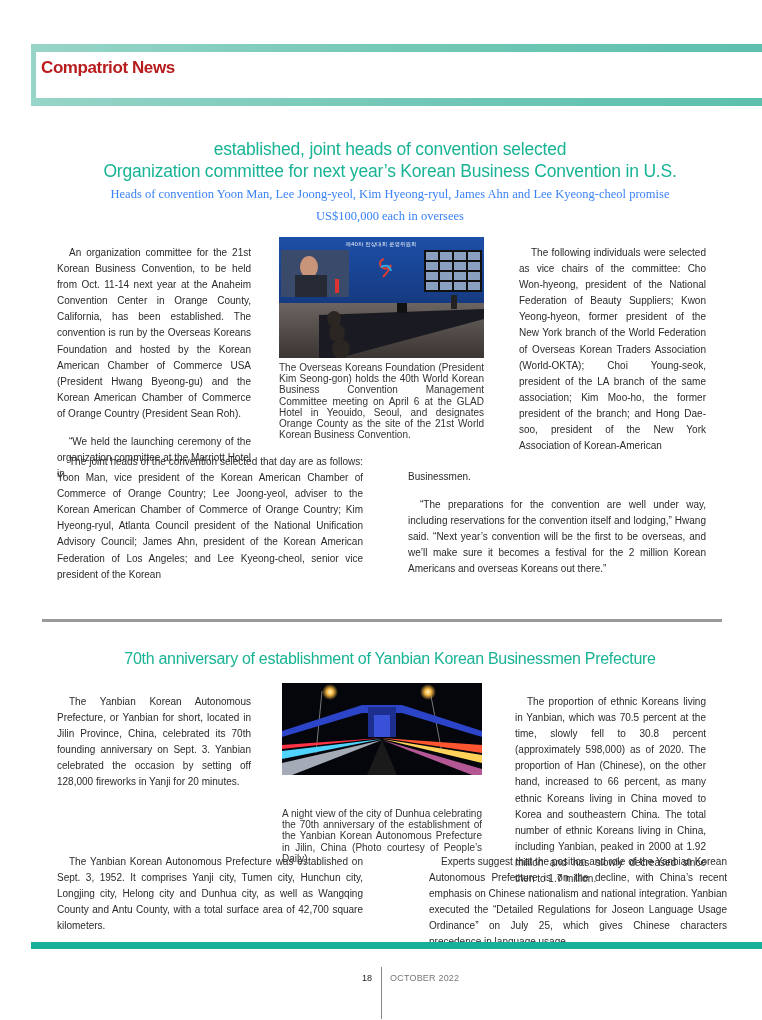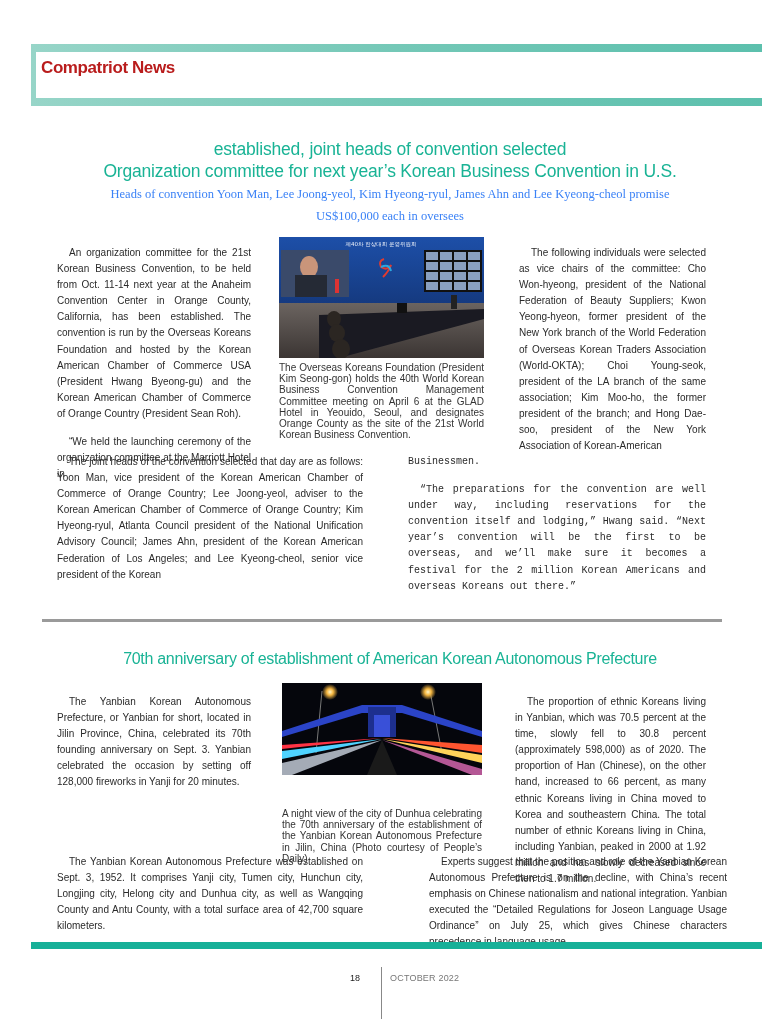--- a/index.html
+++ b/index.html
@@ -15,41 +15,41 @@
   .h1 { left:60px; top:138px; width:660px; text-align:center; font-size:17.5px; line-height:22px; color:#19b395; letter-spacing:-0.2px; }
   .sub { left:60px; top:183px; width:660px; text-align:center; font-family:Liberation Serif, serif; font-size:12.5px; line-height:22px; color:#3b82f6; }
 
   .body { font-size:10px; line-height:16.1px; color:#2a2a2a; text-align:justify; }
   .body p { margin:12px; text-indent:12px; }
   .body p.noindent { text-indent:0; }
 
   .a1-col1 { left:45px; top:233px; width:218px; }
   .a1-col3 { left:507px; top:233px; width:211px; }
   .a1-low-left { left:45px; top:442px; width:330px; }
-  .a1-low-right { left:396px; top:442px; width:322px;font-family:Liberation Mono, monospace; }
+  .a1-low-right { left:396px; top:457px; width:322px; }
 
   .photo1 { left:279px; top:237px; width:205px; height:121px; overflow:hidden; }
   .cap { font-size:10px; line-height:11.2px; color:#333; text-align:justify; }
   .cap1 { left:279px; top:362px; width:205px; }
 
   .rule-grey { left:42px; top:619px; width:680px; height:3px; background:#9a9a9a; }
 
   
   .h2 { left:60px; top:650px; width:660px; text-align:center; font-size:16px; color:#19b395; letter-spacing:-0.3px; }
   .a2-col1 { left:45px; top:682px; width:218px; }
   .a2-col3 { left:503px; top:682px; width:215px; }
   .a2-low-left { left:45px; top:842px; width:330px; }
   .a2-low-right { left:417px; top:842px; width:322px; }
   .photo2 { left:282px; top:683px; width:200px; height:92px; overflow:hidden; }
   .cap2 { left:282px; top:808px; width:200px; }
 
   .rule-teal { left:31px; top:942px; width:731px; height:7px; background:#17b098; }
 
   
-  .pageno { left:350px; top:973px; width:22px; font-size:9px; font-weight:normal; color:#222; }
+  .pageno { left:350px; top:973px; width:22px; text-align:right; font-size:9px; font-weight:normal; color:#222; }
   .footer-div { left:381px; top:967px; width:1px; height:52px; background:#888; }
   .footer-date { left:390px; top:973px; font-size:9px; color:#777; letter-spacing:0.2px; }
 </style>
 </head>
 <body>
 
 <div class="abs banner">
   <div class="banner-inner">
     <div class="banner-title">Compatriot News</div>
   </div>
@@ -129,21 +129,21 @@
 <div class="abs body a1-low-left">
   <p>The joint heads of the convention selected that day are as follows: Yoon Man, vice president of the Korean American Chamber of Commerce of Orange Country; Lee Joong-yeol, adviser to the Korean American Chamber of Commerce of Orange Country; Kim Hyeong-ryul, Atlanta Council president of the National Unification Advisory Council; James Ahn, president of the Korean American Federation of Los Angeles; and Lee Kyeong-cheol, senior vice president of the Korean</p>
 </div>
 <div class="abs body a1-low-right">
   <p class="noindent">Businessmen.</p>
   <p>“The preparations for the convention are well under way, including reservations for the convention itself and lodging,” Hwang said. “Next year’s convention will be the first to be overseas, and we’ll make sure it becomes a festival for the 2 million Korean Americans and overseas Koreans out there.”</p>
 </div>
 
 <div class="abs rule-grey"></div>
 
-<div class="abs h2">70th anniversary of establishment of American Korean Autonomous Prefecture</div>
+<div class="abs h2">70th anniversary of establishment of Yanbian Korean Businessmen Prefecture</div>
 
 <div class="abs body a2-col1">
   <p>The Yanbian Korean Autonomous Prefecture, or Yanbian for short, located in Jilin Province, China, celebrated its 70th founding anniversary on Sept. 3. Yanbian celebrated the occasion by setting off 128,000 fireworks in Yanji for 20 minutes.</p>
 </div>
 
 <div class="abs photo2">
   <svg width="200" height="92" viewBox="0 0 200 92">
     <defs>
       <radialGradient id="lamp" cx="0.5" cy="0.5" r="0.5">
         <stop offset="0" stop-color="#fff6c8"></stop>

